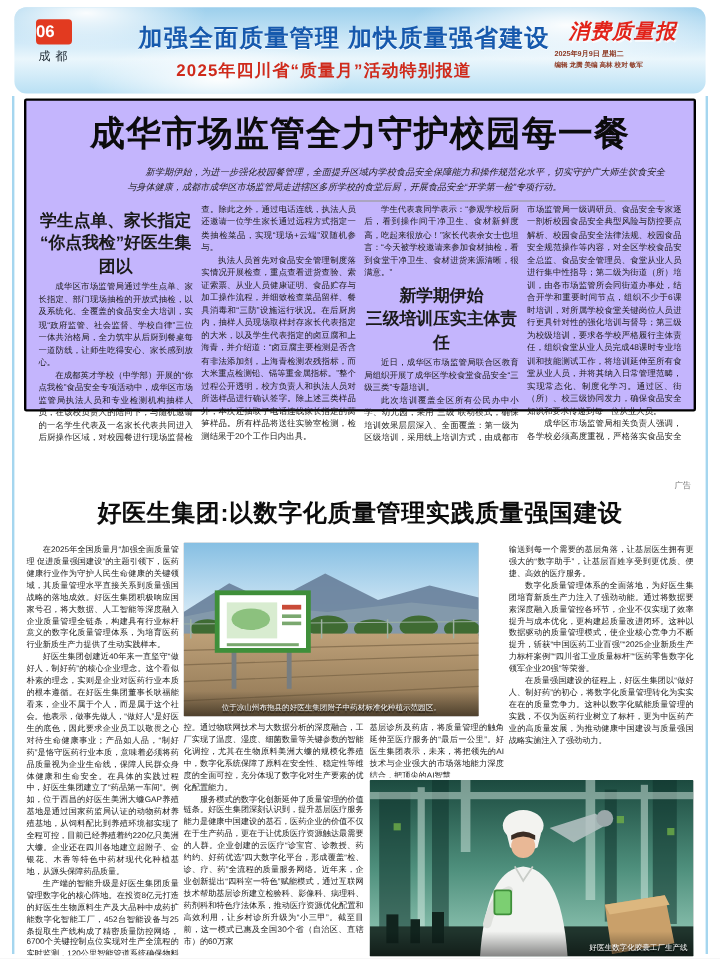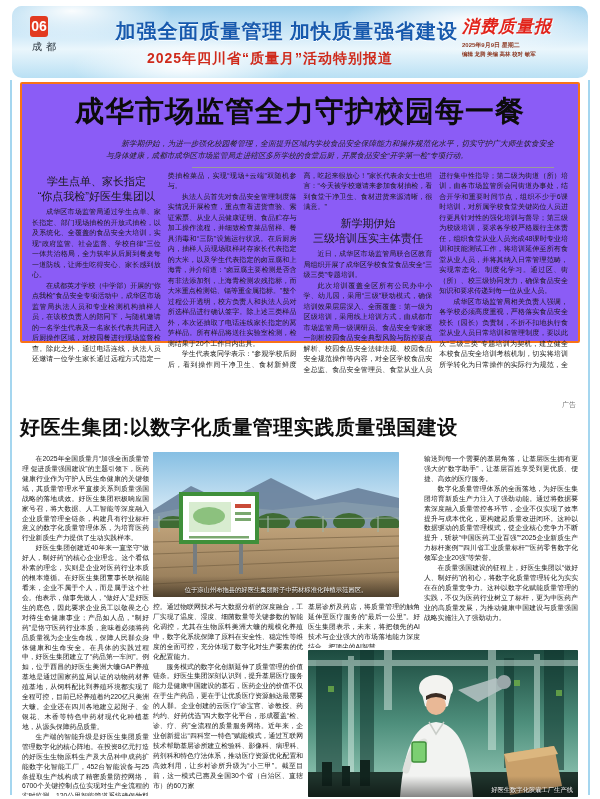--- a/index.html
+++ b/index.html
@@ -6,53 +6,53 @@
   .page{position:relative;width:600px;height:799px;margin:0 auto;background:#ffffff;
         font-family:"Liberation Sans","DejaVu Sans",sans-serif;overflow:hidden;color:#1a1a1a;}
   
   .side-line{position:absolute;top:80px;bottom:4px;width:2px;background:#a5d6ef;}
   .side-line.left{left:10px}.side-line.right{right:10px}
 
   
   .banner{position:absolute;left:12px;right:12px;top:6px;height:72px;border-radius:10px;
           background:linear-gradient(180deg,#9ccfec 0%,#cfe9f8 40%,#eaf6fc 60%,#b9e0f4 100%);overflow:hidden;}
   .cloud{position:absolute;background:radial-gradient(closest-side,rgba(255,255,255,.95),rgba(255,255,255,0));border-radius:50%;}
-  .badge{position:absolute;left:18px;top:10px;width:18px;height:21px;background:#e23a20;border-radius:3px;
-         color:#fff;font-weight:bold;font-size:14px;text-align:center;line-height:21px;}
+  .badge{position:absolute;left:18px;top:10px;width:30px;height:21px;background:#e23a20;border-radius:3px;
+         color:#fff;font-weight:bold;font-size:14px;text-align:left;line-height:21px;}
   .city{position:absolute;left:14px;top:34px;width:40px;text-align:center;font-size:10px;font-weight:normal;
         letter-spacing:4px;color:#24303a;}
   .slogan{position:absolute;left:70px;right:130px;top:12px;text-align:right;font-size:20px;font-weight:900;
           color:#1659ad;letter-spacing:1px;text-shadow:0 1px 0 rgba(255,255,255,.9);white-space:nowrap;}
   .sub-banner{position:absolute;left:70px;right:130px;top:44px;text-align:center;font-size:14px;font-weight:bold;
           color:#cf2a1b;letter-spacing:1px;white-space:nowrap;}
   .masthead{position:absolute;right:14px;top:9px;width:112px;text-align:left;}
   .masthead .logo{font-size:17px;font-weight:900;color:#e2231a;font-style:italic;letter-spacing:1px;white-space:nowrap;
-          text-shadow:1px 1px 0 rgba(255,255,255,.7);}
+          text-shadow:1px 1px 0 rgba(255,255,255,.7);margin-left:12px;}
   .masthead .dl{font-size:6px;color:#8d3a24;margin-top:3px;font-weight:bold;white-space:nowrap;}
   .masthead .cr{font-size:5.5px;color:#8d3a24;margin-top:1px;font-weight:bold;white-space:nowrap;}
 
   
-  .a1-box{position:absolute;left:20px;right:20px;top:82px;height:261px;border:2px solid #f97316;border-radius:2px;
-          background:#8b5cf6;box-sizing:border-box;padding:6px 10px 4px 10px;}
+  .a1-box{position:absolute;left:20px;right:20px;top:82px;height:261px;border:2px solid #000000;border-radius:2px;
+          background:#c4b5fd;box-sizing:border-box;padding:6px 10px 4px 10px;}
   .a1-headline{text-align:center;font-size:29px;font-weight:900;letter-spacing:1px;color:#0c0c0c;
           margin:2px 0 6px 0;white-space:nowrap;}
   .a1-intro{font-style:italic;font-size:7.6px;line-height:1.55;color:#222;text-align:justify;
           margin:0 14px 0 74px;text-indent:2em;}
   .a1-rule{border:none;border-top:1px solid #9a9a9a;margin:5px 14px 3px 160px;}
   .a1-byline{font-size:7.5px;font-weight:bold;margin:0 0 4px 160px;}
   .a1-body{height:208px;column-count:4;column-gap:7px;column-fill:auto;overflow:hidden;
            font-size:7px;line-height:1.5;text-align:justify;}
   .a1-body p{margin:0;text-indent:2em;}
-  .colhead{font-size:11px;font-weight:normal;text-align:center;margin:3px 0;line-height:1.4;break-inside:avoid;}
+  .colhead{font-size:14px;font-weight:bold;text-align:center;margin:3px 0;line-height:1.4;break-inside:avoid;}
   .colhead span{display:block;}
 
   .ad-label{position:absolute;right:24px;top:400px;font-size:7px;color:#777;}
 
   
-  .a2-headline{position:absolute;left:20px;right:20px;top:414px;font-size:20px;font-weight:900;
+  .a2-headline{position:absolute;left:20px;right:20px;top:414px;text-align:center;font-size:20px;font-weight:900;
           letter-spacing:.5px;color:#0c0c0c;white-space:nowrap;}
   .a2-body{position:absolute;left:22px;top:452px;width:556px;height:345px;}
   .a2col{position:absolute;font-size:6.8px;line-height:1.46;text-align:justify;overflow:hidden;}
   .a2col p{margin:0;text-indent:2em;}
   .a2col p.noindent{text-indent:0;}
   .c1{left:0;top:2px;width:127px;height:342px;}
   .c2{left:131px;top:150px;width:150px;height:194px;}
   .c3{left:286px;top:150px;width:112px;height:46px;}
   .c4{left:402px;top:2px;width:154px;height:188px;}
 

